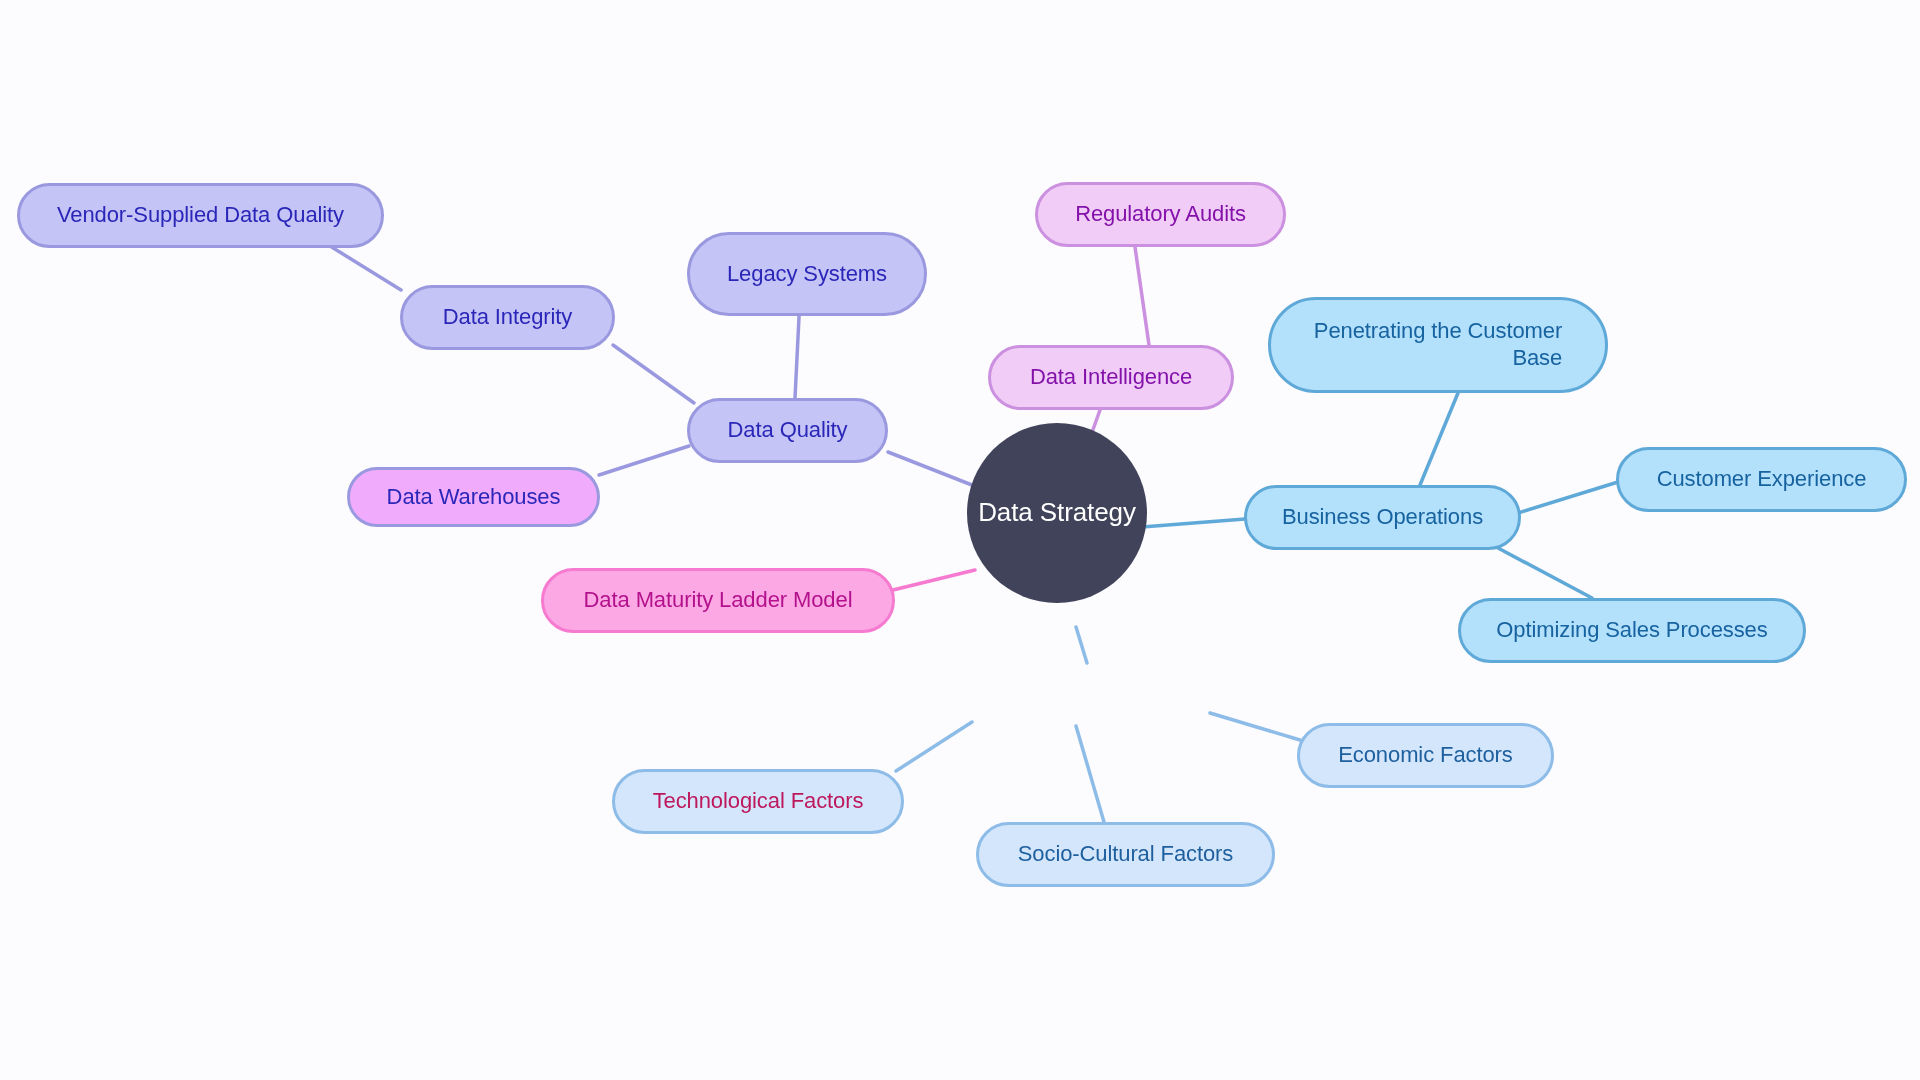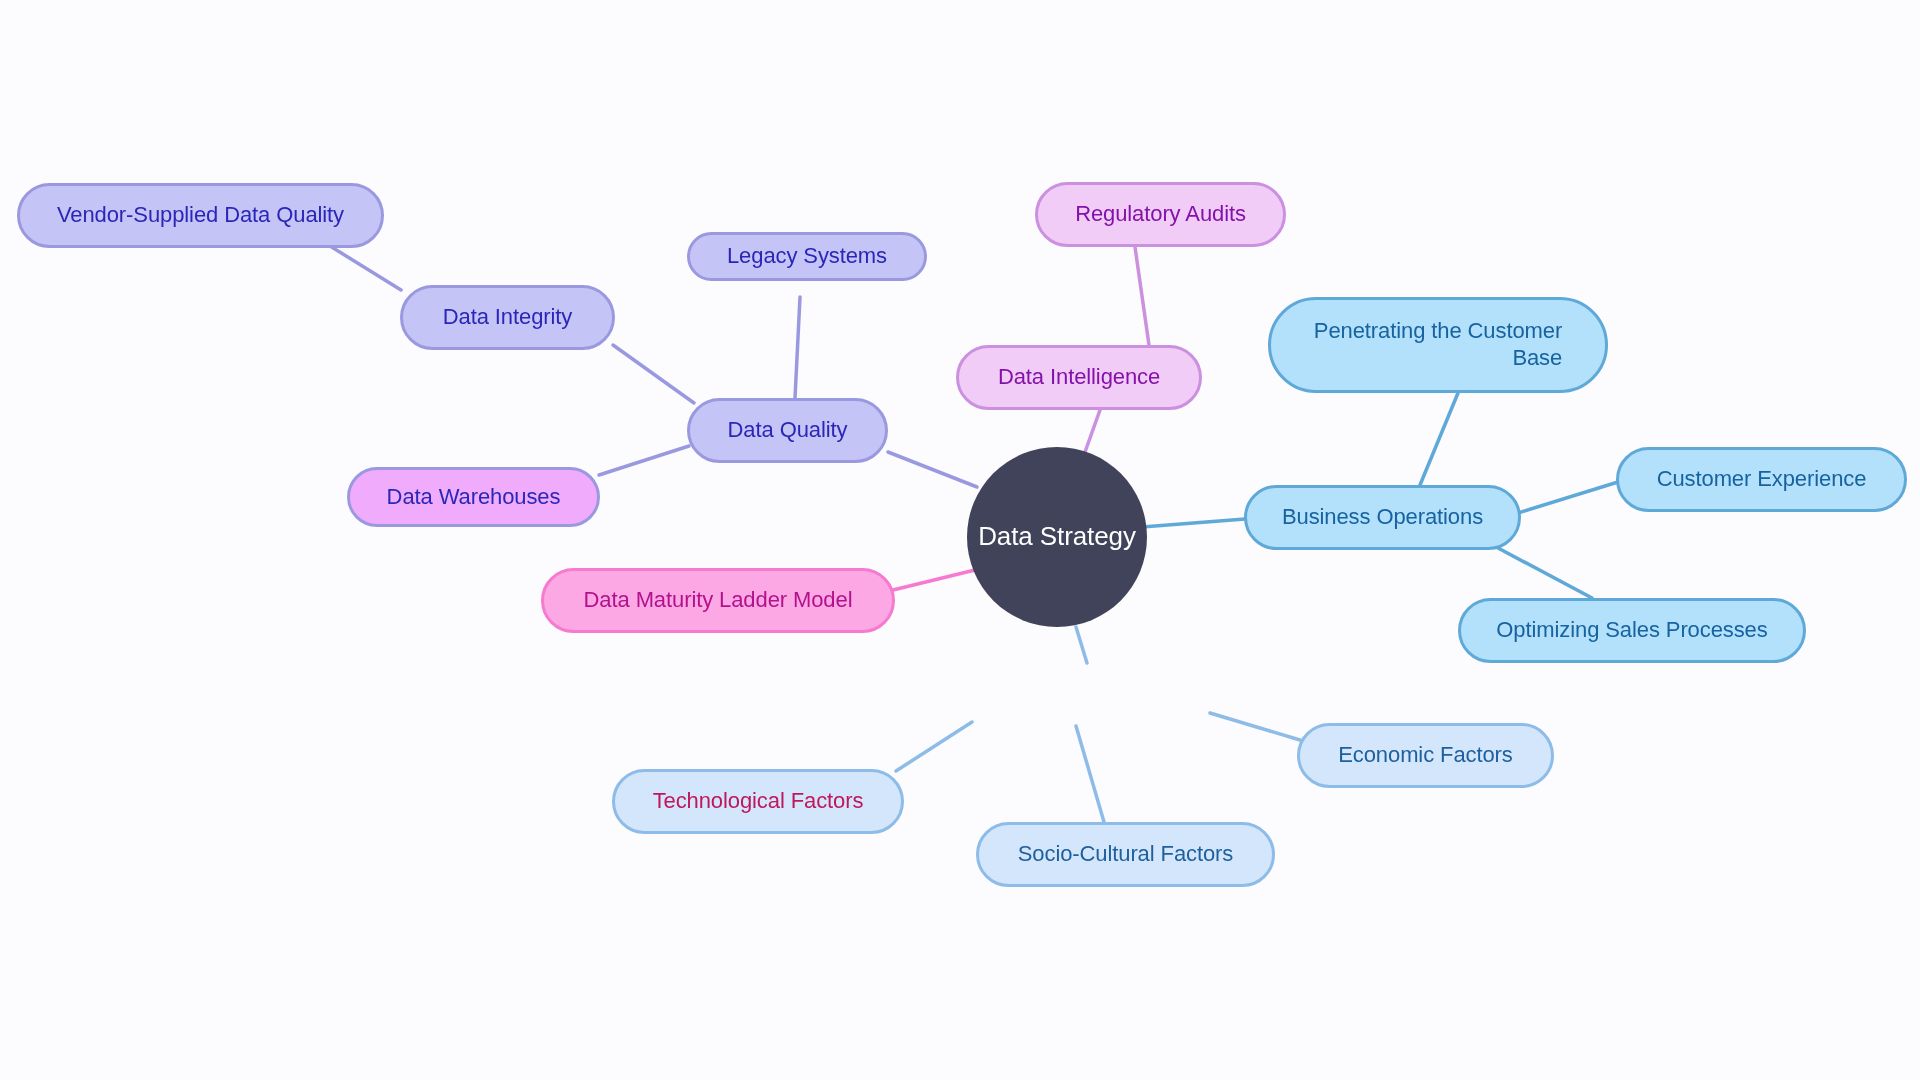--- a/index.html
+++ b/index.html
@@ -60,28 +60,28 @@
       <line x1="1420" y1="485" x2="1458" y2="393" stroke="#5fa9d8" stroke-width="3.5" stroke-linecap="round"></line>
       <line x1="1518" y1="513" x2="1618" y2="482" stroke="#5fa9d8" stroke-width="3.5" stroke-linecap="round"></line>
       <line x1="1498" y1="548" x2="1592" y2="598" stroke="#5fa9d8" stroke-width="3.5" stroke-linecap="round"></line>
       <line x1="1076" y1="627" x2="1087" y2="663" stroke="#8dbce8" stroke-width="3.5" stroke-linecap="round"></line>
       <line x1="1210" y1="713" x2="1300" y2="740" stroke="#8dbce8" stroke-width="3.5" stroke-linecap="round"></line>
       <line x1="972" y1="722" x2="896" y2="771" stroke="#8dbce8" stroke-width="3.5" stroke-linecap="round"></line>
       <line x1="1076" y1="726" x2="1104" y2="822" stroke="#8dbce8" stroke-width="3.5" stroke-linecap="round"></line>
     </svg>
 <div class="node" style="left: 17px; top: 183px; width: 367px; height: 65px; background: rgb(197, 196, 247); border-color: rgb(154, 153, 224); color: rgb(42, 39, 184); font-size: 22px;">Vendor-Supplied Data Quality</div>
     <div class="node" style="left: 400px; top: 285px; width: 215px; height: 65px; background: rgb(197, 196, 247); border-color: rgb(154, 153, 224); color: rgb(42, 39, 184); font-size: 22px;">Data Integrity</div>
-    <div class="node" style="left: 687px; top: 232px; width: 240px; height: 49px; background: rgb(197, 196, 247); border-color: rgb(154, 153, 224); color: rgb(42, 39, 184); font-size: 22px;">Legacy Systems</div>
+    <div class="node" style="left: 687px; top: 232px; width: 240px; height: 84px; background: rgb(197, 196, 247); border-color: rgb(154, 153, 224); color: rgb(42, 39, 184); font-size: 22px;">Legacy Systems</div>
     <div class="node" style="left: 687px; top: 398px; width: 201px; height: 65px; background: rgb(197, 196, 247); border-color: rgb(154, 153, 224); color: rgb(42, 39, 184); font-size: 22px;">Data Quality</div>
     <div class="node" style="left: 347px; top: 467px; width: 253px; height: 60px; background: #f0abfc; border-color: rgb(154, 153, 224); color: rgb(42, 39, 184); font-size: 22px;">Data Warehouses</div>
     <div class="node" style="left: 541px; top: 568px; width: 354px; height: 65px; background: rgb(252, 168, 228); border-color: rgb(245, 122, 208); color: rgb(179, 17, 140); font-size: 22px;">Data Maturity Ladder Model</div>
     <div class="node" style="left: 1035px; top: 182px; width: 251px; height: 65px; background: rgb(240, 204, 247); border-color: rgb(203, 144, 223); color: rgb(132, 18, 170); font-size: 22px;">Regulatory Audits</div>
-    <div class="node" style="left: 956px; top: 345px; width: 246px; height: 65px; background: rgb(240, 204, 247); border-color: rgb(203, 144, 223); color: rgb(132, 18, 170); font-size: 22px;">Data Intelligence</div>
+    <div class="node" style="left: 988px; top: 345px; width: 246px; height: 65px; background: rgb(240, 204, 247); border-color: rgb(203, 144, 223); color: rgb(132, 18, 170); font-size: 22px;">Data Intelligence</div>
     <div class="node" style="left: 1268px; top: 297px; width: 340px; height: 96px; background: rgb(179, 224, 251); border-color: rgb(95, 169, 216); color: rgb(23, 99, 160); font-size: 22px;">Penetrating the Customer
 Base</div>
     <div class="node" style="left: 1244px; top: 485px; width: 277px; height: 65px; background: rgb(179, 224, 251); border-color: rgb(95, 169, 216); color: rgb(23, 99, 160); font-size: 22px;">Business Operations</div>
     <div class="node" style="left: 1616px; top: 447px; width: 291px; height: 65px; background: rgb(179, 224, 251); border-color: rgb(95, 169, 216); color: rgb(23, 99, 160); font-size: 22px;">Customer Experience</div>
     <div class="node" style="left: 1458px; top: 598px; width: 348px; height: 65px; background: rgb(179, 224, 251); border-color: rgb(95, 169, 216); color: rgb(23, 99, 160); font-size: 22px;">Optimizing Sales Processes</div>
     <div class="node" style="left: 1297px; top: 723px; width: 257px; height: 65px; background: rgb(211, 230, 251); border-color: rgb(141, 188, 232); color: rgb(30, 95, 158); font-size: 22px;">Economic Factors</div>
     <div class="node" style="left: 612px; top: 769px; width: 292px; height: 65px; background: rgb(211, 230, 251); border-color: rgb(141, 188, 232); color: #be185d; font-size: 22px;">Technological Factors</div>
     <div class="node" style="left: 976px; top: 822px; width: 299px; height: 65px; background: rgb(211, 230, 251); border-color: rgb(141, 188, 232); color: rgb(30, 95, 158); font-size: 22px;">Socio-Cultural Factors</div>
-    <div class="node root" style="left: 967px; top: 447px; width: 180px; height: 180px; background: rgb(64, 67, 90); color: rgb(255, 255, 255); font-size: 26px;">Data Strategy</div>
+    <div class="node root" style="left: 967px; top: 423px; width: 180px; height: 180px; background: rgb(64, 67, 90); color: rgb(255, 255, 255); font-size: 26px;">Data Strategy</div>
   </div>
 
 </body></html>

